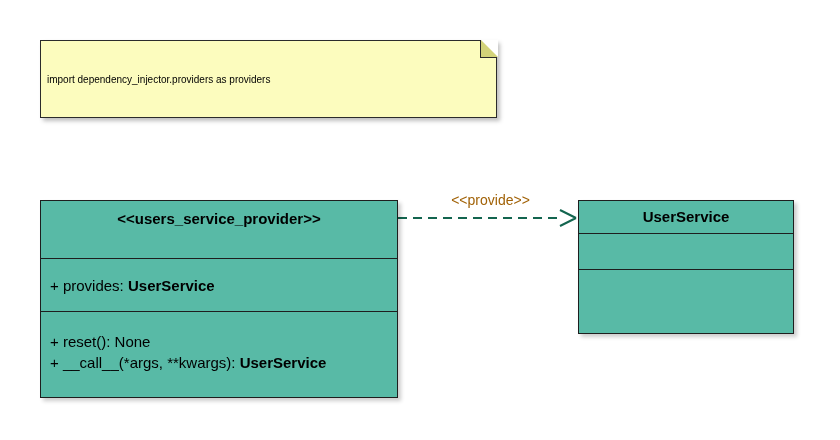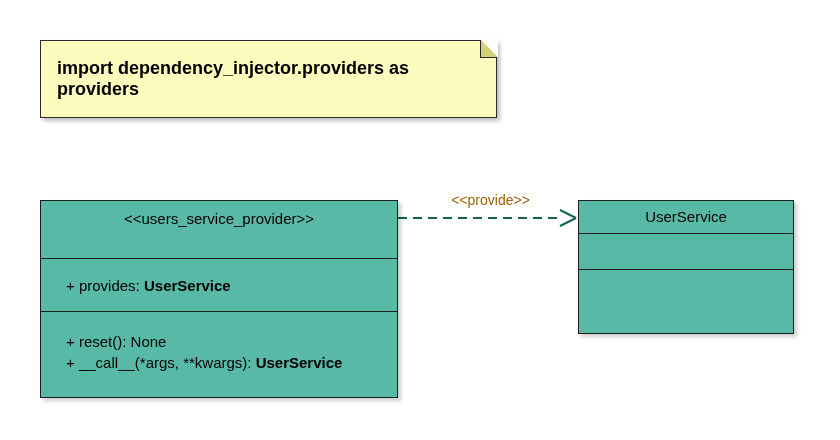--- a/index.html
+++ b/index.html
@@ -16,23 +16,23 @@
   .uml-note{
     position:absolute;
     left:40px;top:40px;width:457px;height:78px;
     background:#FCFCBE;
     border:1.5px solid #2b2b2b;
     box-shadow:3px 3px 4px rgba(0,0,0,0.25);
     box-sizing:border-box;
     display:flex;align-items:center;
   }
   .uml-note .note-text{
-    font-weight:bold;
-    font-size:18px;
-    padding-left:16px;
+    font-weight:normal;
+    font-size:10px;
+    padding-left:6px;
     padding-right:24px;
   }
   .note-fold{
     position:absolute;
     top:-1.5px;right:-1.5px;
     width:0;height:0;
     border-style:solid;
     border-width:0 17px 17px 0;
     border-color:#ffffff #ffffff #d3d37a #d3d37a;
     filter:drop-shadow(-1px 1px 0 #2b2b2b);
@@ -42,32 +42,32 @@
   .class-box{
     position:absolute;
     background:#58BAA6;
     border:1.5px solid #1e1e1e;
     box-sizing:border-box;
     box-shadow:3px 3px 4px rgba(0,0,0,0.2);
     font-size:15px;
   }
   .class-header{
     text-align:center;
-    font-weight:normal;
+    font-weight:bold;
     border-bottom:1.5px solid #1e1e1e;
     box-sizing:border-box;
   }
   .compartment{
     box-sizing:border-box;
   }
   .compartment + .compartment{
     border-top:1.5px solid #1e1e1e;
   }
   .member-line{
-    padding-left:25px;
+    padding-left:9px;
     line-height:21px;
     white-space:nowrap;
   }
 
   
   #singleton-box{left:40px;top:200px;width:358px;height:198px;}
   #singleton-box .class-header{
     height:58px;
     padding-top:7px;
     line-height:21px;

